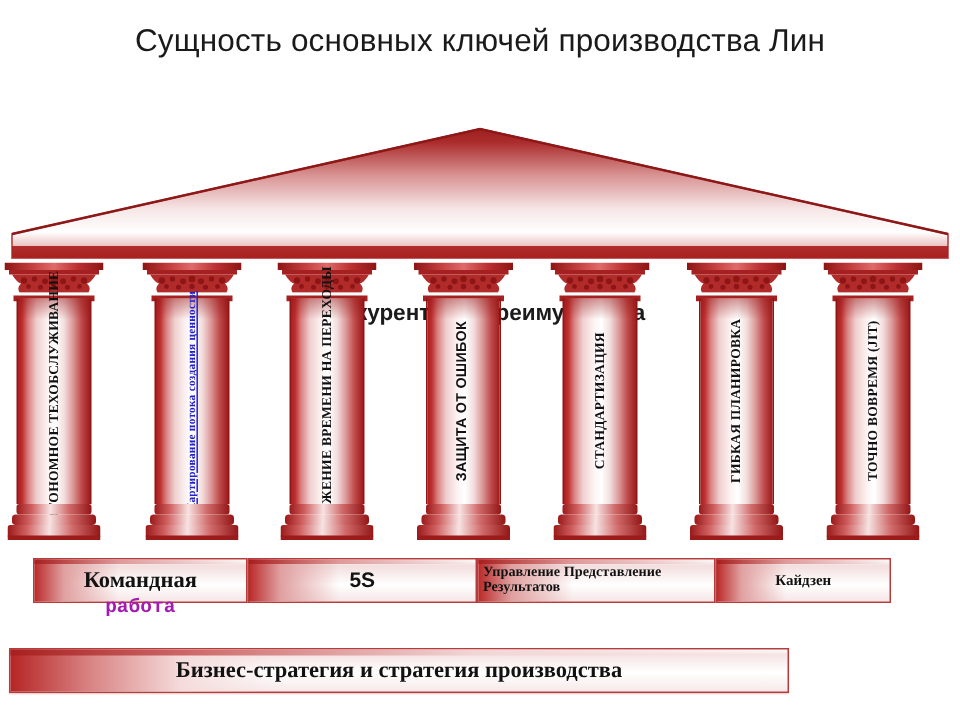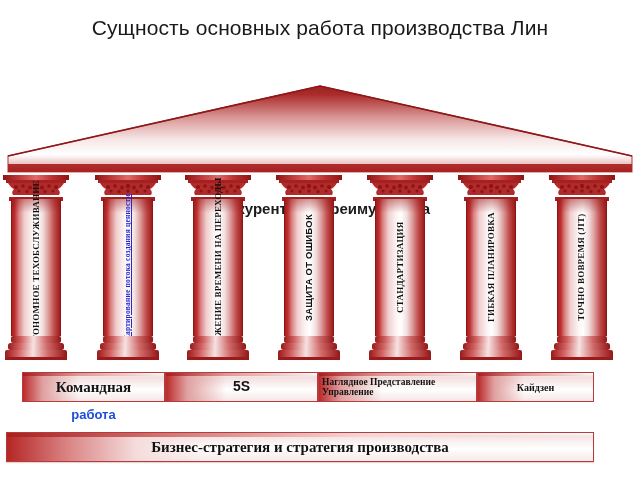--- a/index.html
+++ b/index.html
@@ -138,36 +138,36 @@
   .seg .txt{
     position:relative;z-index:3;width:100%;height:100%;
     display:flex;align-items:center;justify-content:center;text-align:left;
     font-family:"Liberation Serif", serif;font-weight:bold;color:#121212;
     line-height:1.1;padding:0 3px;box-sizing:border-box;
   }
   .seg .txt.sansbold{font-family:"Liberation Sans",sans-serif;font-size:14px;}
 
   #bar-change{left:14px;top:400px;width:605px;height:29px;}
   #bar-change .txt{font-size:15px;}
-  #bar-strategy{left:6px;top:432px;width:588px;height:30px;}
+  #bar-strategy{left:6px;top:432px;width:520px;height:30px;}
   #bar-strategy .txt{font-size:15px;}
 
   .team-overflow{
-    position:absolute;left:22px;top:400px;width:143px;height:29px;
+    position:absolute;left:22px;top:390px;width:143px;height:29px;
     display:flex;align-items:center;justify-content:center;
     z-index:6;
-    font-family:Liberation Sans, sans-serif;font-weight:bold;font-size:13px;color:#1d4ed8;
+    font-family:Liberation Mono, monospace;font-weight:bold;font-size:13px;color:#a21caf;
   }
 </style>
 </head>
 <body>
 
 <div id="stage">
 
-  <div class="title">Сущность основных работа производства Лин</div>
+  <div class="title">Сущность основных ключей производства Лин</div>
 
   <div class="roof">
     <svg width="640" height="100" viewBox="0 0 640 100">
       <defs>
         <linearGradient id="roofGrad" x1="0" y1="0" x2="0" y2="1">
           <stop offset="0%" stop-color="#9e2020"></stop>
           <stop offset="10%" stop-color="#ab2b2b"></stop>
           <stop offset="35%" stop-color="#d79090"></stop>
           <stop offset="62%" stop-color="#f6e6e6"></stop>
           <stop offset="80%" stop-color="#ffffff"></stop>
@@ -562,21 +562,21 @@
     </div>
 
   <div class="seg-row" id="seg-row">
       <div class="seg" style="left: 0px; width: 143px;">
         <div class="txt" style="font-size: 15px;">Командная</div>
       </div>
       <div class="seg" style="left: 143px; width: 153px;">
         <div class="txt sansbold" style="font-size: 14px;">5S</div>
       </div>
       <div class="seg" style="left: 296px; width: 159px;">
-        <div class="txt" style="font-size: 9.5px;">Наглядное Представление Управление</div>
+        <div class="txt" style="font-size: 9.5px;">Управление Представление Результатов</div>
       </div>
       <div class="seg" style="left: 455px; width: 117px;">
         <div class="txt" style="font-size: 10px;">Кайдзен</div>
       </div>
     </div>
 
   <div class="team-overflow">работа</div>
 
 
   <div class="bar" id="bar-strategy">

